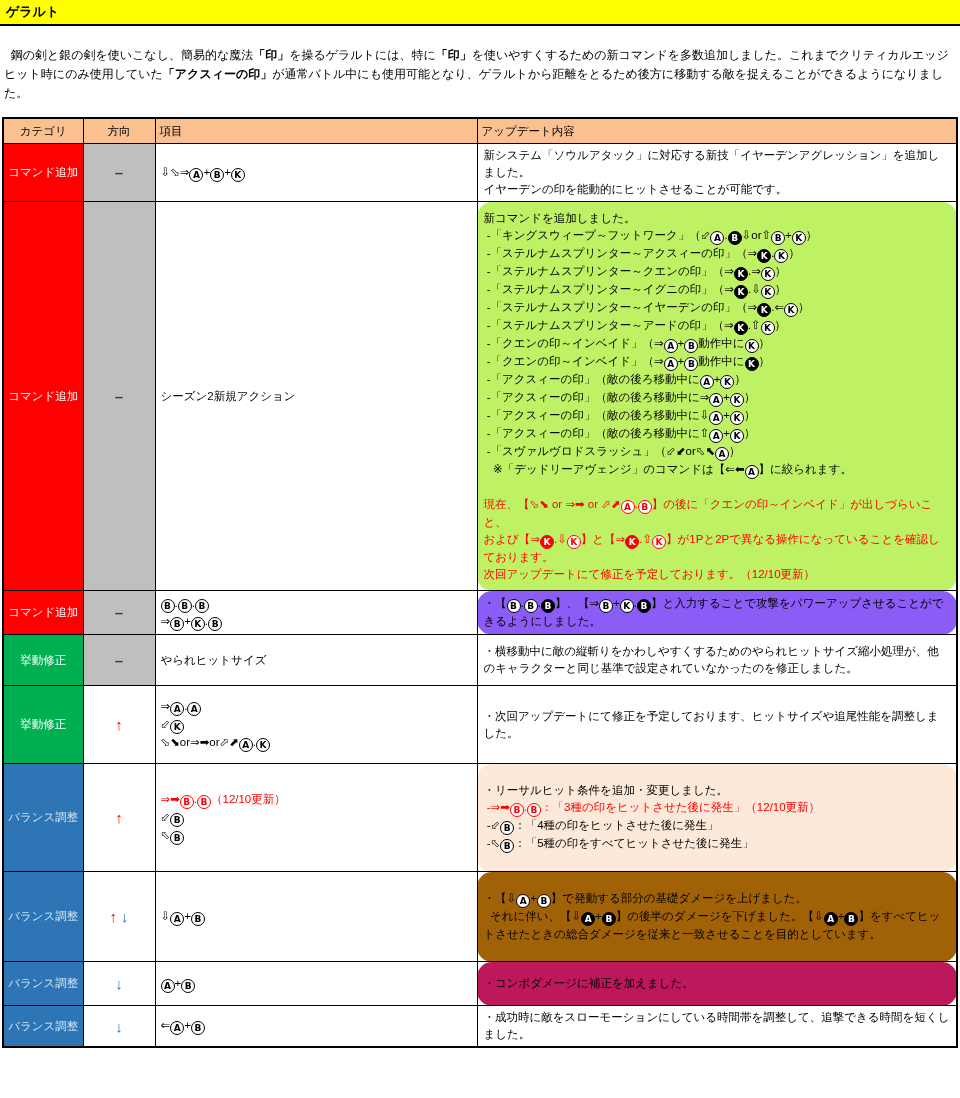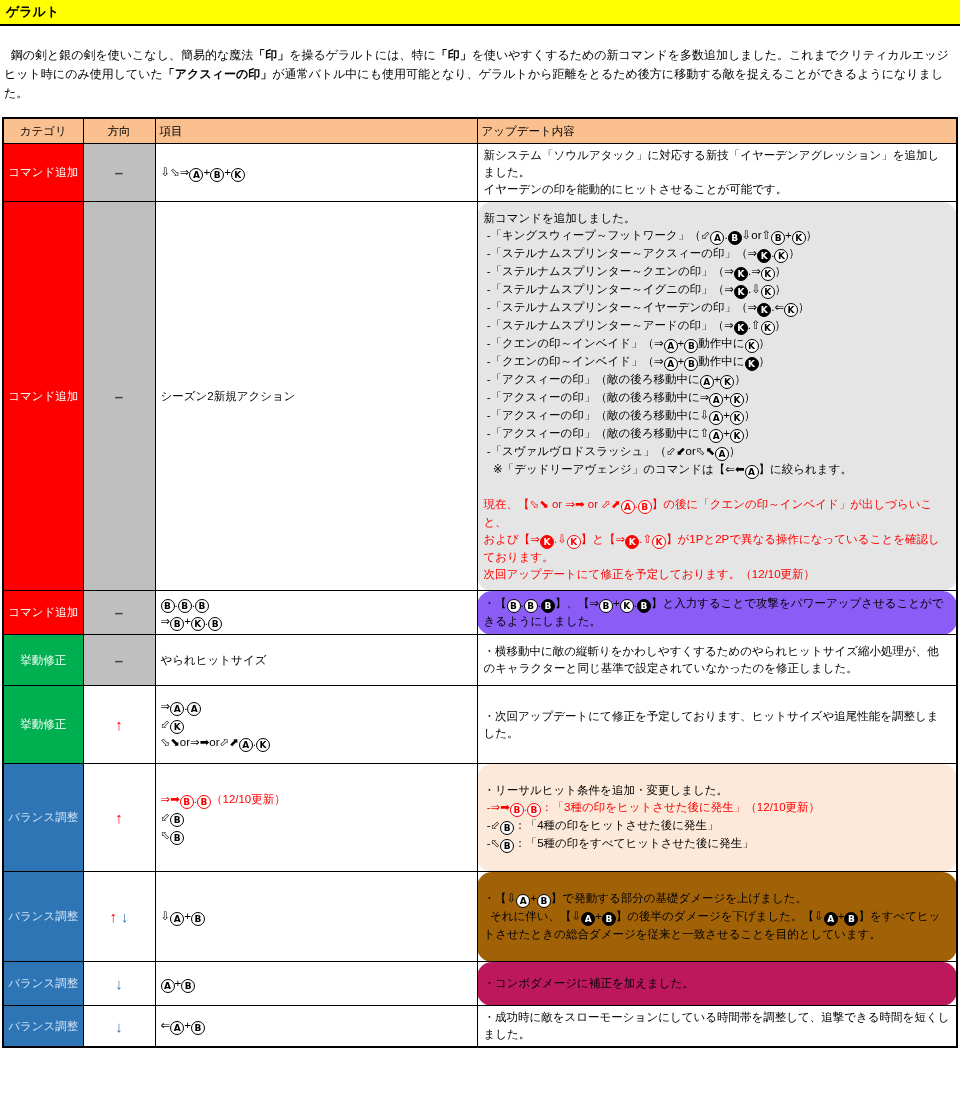--- a/index.html
+++ b/index.html
@@ -82,21 +82,21 @@
           <div class="line">新システム「ソウルアタック」に対応する新技「イヤーデンアグレッション」を追加しました。</div>
           <div class="line">イヤーデンの印を能動的にヒットさせることが可能です。</div>
         </td>
       </tr>
       <tr style="height: 389px;">
         <td class="cat" style="background: rgb(255, 0, 0); color: rgb(255, 255, 255);">コマンド追加</td>
         <td class="dir" style="background: rgb(191, 191, 191);"><span class="arrow" style="color: rgb(63, 63, 63);">–</span></td>
         <td class="item">
           <div class="line">シーズン2新規アクション</div>
         </td>
-        <td class="content" style="background: #e5e5e5;">
+        <td class="content" style="background: #bef264;">
           <div class="line">新コマンドを追加しました。</div>
           <div class="line"> -「キングスウィープ～フットワーク」（⬃<span class="btn">A</span>.<span class="btn filled">B</span>⇩or⇧<span class="btn">B</span>+<span class="btn">K</span>）</div>
           <div class="line"> -「ステルナムスプリンター～アクスィーの印」（⇒<span class="btn filled">K</span>.<span class="btn">K</span>）</div>
           <div class="line"> -「ステルナムスプリンター～クエンの印」（⇒<span class="btn filled">K</span>.⇒<span class="btn">K</span>）</div>
           <div class="line"> -「ステルナムスプリンター～イグニの印」（⇒<span class="btn filled">K</span>.⇩<span class="btn">K</span>）</div>
           <div class="line"> -「ステルナムスプリンター～イヤーデンの印」（⇒<span class="btn filled">K</span>.⇐<span class="btn">K</span>）</div>
           <div class="line"> -「ステルナムスプリンター～アードの印」（⇒<span class="btn filled">K</span>.⇧<span class="btn">K</span>）</div>
           <div class="line"> -「クエンの印～インベイド」（⇒<span class="btn">A</span>+<span class="btn">B</span>動作中に<span class="btn">K</span>）</div>
           <div class="line"> -「クエンの印～インベイド」（⇒<span class="btn">A</span>+<span class="btn">B</span>動作中に<span class="btn filled">K</span>）</div>
           <div class="line"> -「アクスィーの印」（敵の後ろ移動中に<span class="btn">A</span>+<span class="btn">K</span>）</div>

